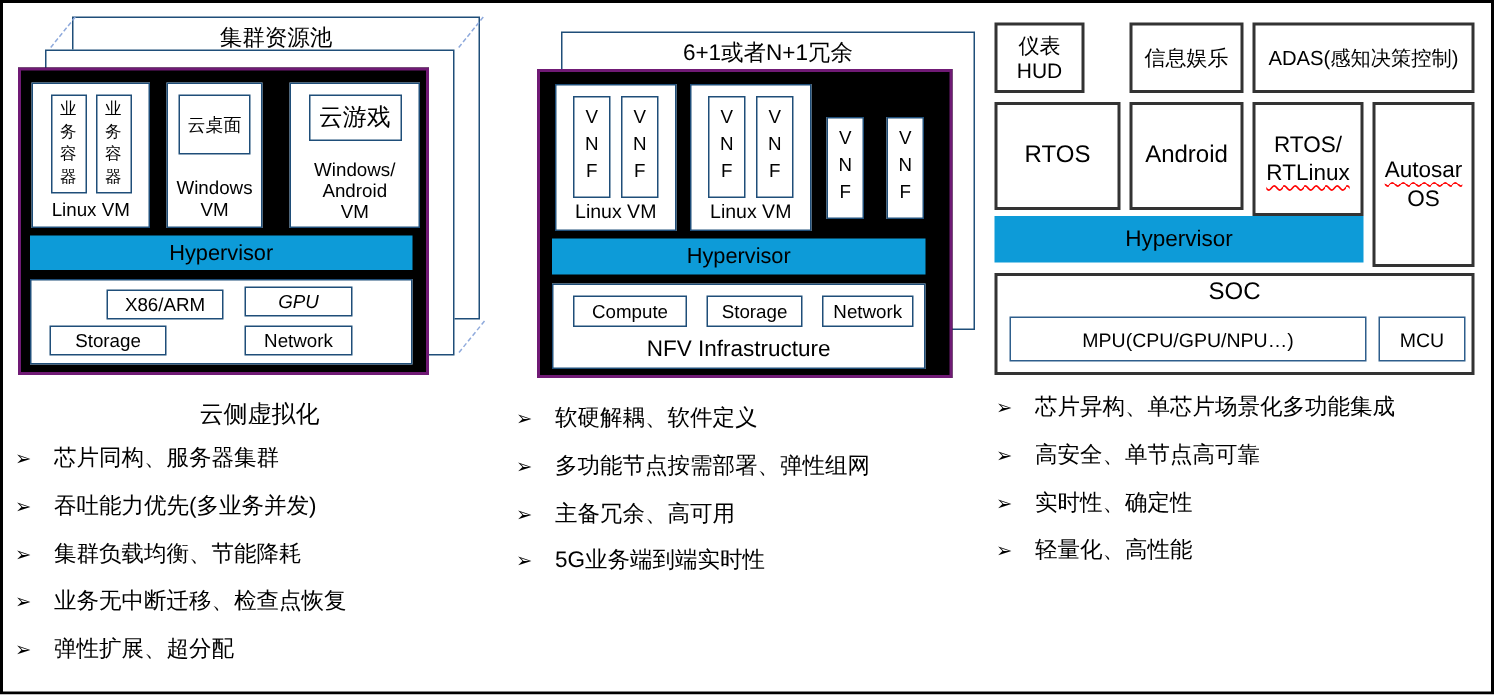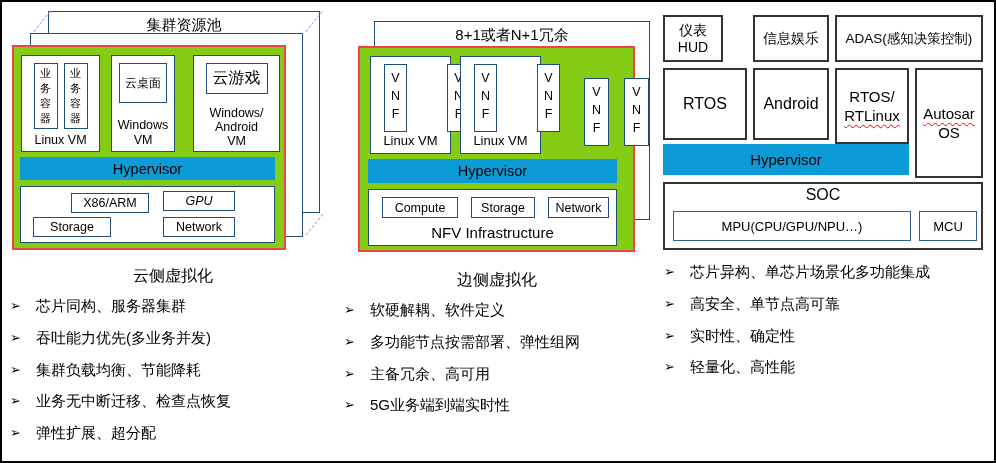--- a/index.html
+++ b/index.html
@@ -3,29 +3,29 @@
 <meta charset="utf-8">
 <style>
   html,body{margin:0;padding:0;background:#fff;}
   #app{
     position:relative;width:996px;height:463px;box-sizing:border-box;
     border:2px solid #000;background:#fff;overflow:hidden;
     font-family:"Liberation Sans",sans-serif;color:#000;
   }
   .abs{position:absolute;box-sizing:border-box;}
   .navy{border:1.5px solid #1f4e79;background:#fff;}
-  .navy2{border:2px solid #ef4444;background:#84cc16;}
+  .navy2{border:2px solid #701a75;background:#000000;}
   .dark{border:2px solid #333;background:#fff;}
   .blue-border{border:1.5px solid #2e5e8c;background:#fff;}
   .center{display:flex;align-items:center;justify-content:center;text-align:center;}
   .prewrap{white-space:pre-line;}
   .stack-title{display:block;text-align:center;font-size:15px;padding-top:4px;}
   .vtext{word-break:break-all;text-align:center;}
   .ctn{width:24px;height:66px;font-size:11px;line-height:1.35;padding:2px 4px 0;box-sizing:border-box;}
-  .vnf{width:25px;height:68px;font-size:12.5px;line-height:1.45;padding:4px 6px 16px;box-sizing:border-box;margin-left:33px;}
+  .vnf{width:25px;height:68px;font-size:12.5px;line-height:1.45;padding:4px 6px 16px;box-sizing:border-box;}
   .vm-label{position:absolute;bottom:4px;left:0;right:0;text-align:center;font-size:12.5px;line-height:1.15;}
   .hyper{background:#0d9bd8;display:flex;align-items:center;justify-content:center;font-size:14.5px;}
   .dash{border-top:1.5px dashed #8faadc;transform:rotate(-51deg);}
   .hwcell{font-size:12.5px;}
   .wavy{text-decoration:underline;text-decoration-style:wavy;text-decoration-color:#ff0000;text-decoration-thickness:1px;text-underline-offset:3px;}
   .note-title{font-size:16px;text-align:center;margin-bottom:10px;}
   .bullet{display:flex;font-size:15px;line-height:1.25;margin-bottom:13px;}
   .bullet .mk{flex:none;width:26px;font-size:13px;padding-top:1px;}
   .bullet .tx{flex:1;}
 </style>
@@ -68,21 +68,21 @@
 
     <div class="abs navy" style="left:6px;top:139px;width:255px;height:57px;">
       <div class="abs navy center hwcell" style="left:12px;top:6px;width:78px;height:20px;margin-left:38px;">X86/ARM</div>
       <div class="abs navy center hwcell" style="left:142px;top:4px;width:72px;height:20px;font-style:italic;">GPU</div>
       <div class="abs navy center hwcell" style="left:12px;top:30px;width:78px;height:20px;">Storage</div>
       <div class="abs navy center hwcell" style="left:142px;top:30px;width:72px;height:20px;">Network</div>
     </div>
   </div>
 
   <div class="abs navy" style="left:372px;top:19px;width:276px;height:199px;">
-    <span class="stack-title">8+1或者N+1冗余</span>
+    <span class="stack-title">6+1或者N+1冗余</span>
   </div>
   <div class="abs navy2" style="left:356px;top:44px;width:277px;height:206px;">
 
     <div class="abs navy" style="left:10px;top:8px;width:81px;height:98px;">
       <div class="abs" style="left:0;right:0;top:7px;display:flex;justify-content:center;gap:7px;">
         <div class="navy vnf vtext">VNF</div>
         <div class="navy vnf vtext">VNF</div>
       </div>
       <div class="vm-label" style="font-size:13px;">Linux VM</div>
     </div>
@@ -154,21 +154,20 @@
         <span class="mk">➢</span>
         <span class="tx">业务无中断迁移、检查点恢复</span>
       </div>
     <div class="bullet">
         <span class="mk">➢</span>
         <span class="tx">弹性扩展、超分配</span>
       </div>
   </div>
 
   <div class="abs" style="left:342px;top:268px;width:306px;">
-    <div class="note-title">边侧虚拟化</div>
     <div class="bullet">
         <span class="mk">➢</span>
         <span class="tx">软硬解耦、软件定义</span>
       </div>
     <div class="bullet">
         <span class="mk">➢</span>
         <span class="tx">多功能节点按需部署、弹性组网</span>
       </div>
     <div class="bullet">
         <span class="mk">➢</span>

